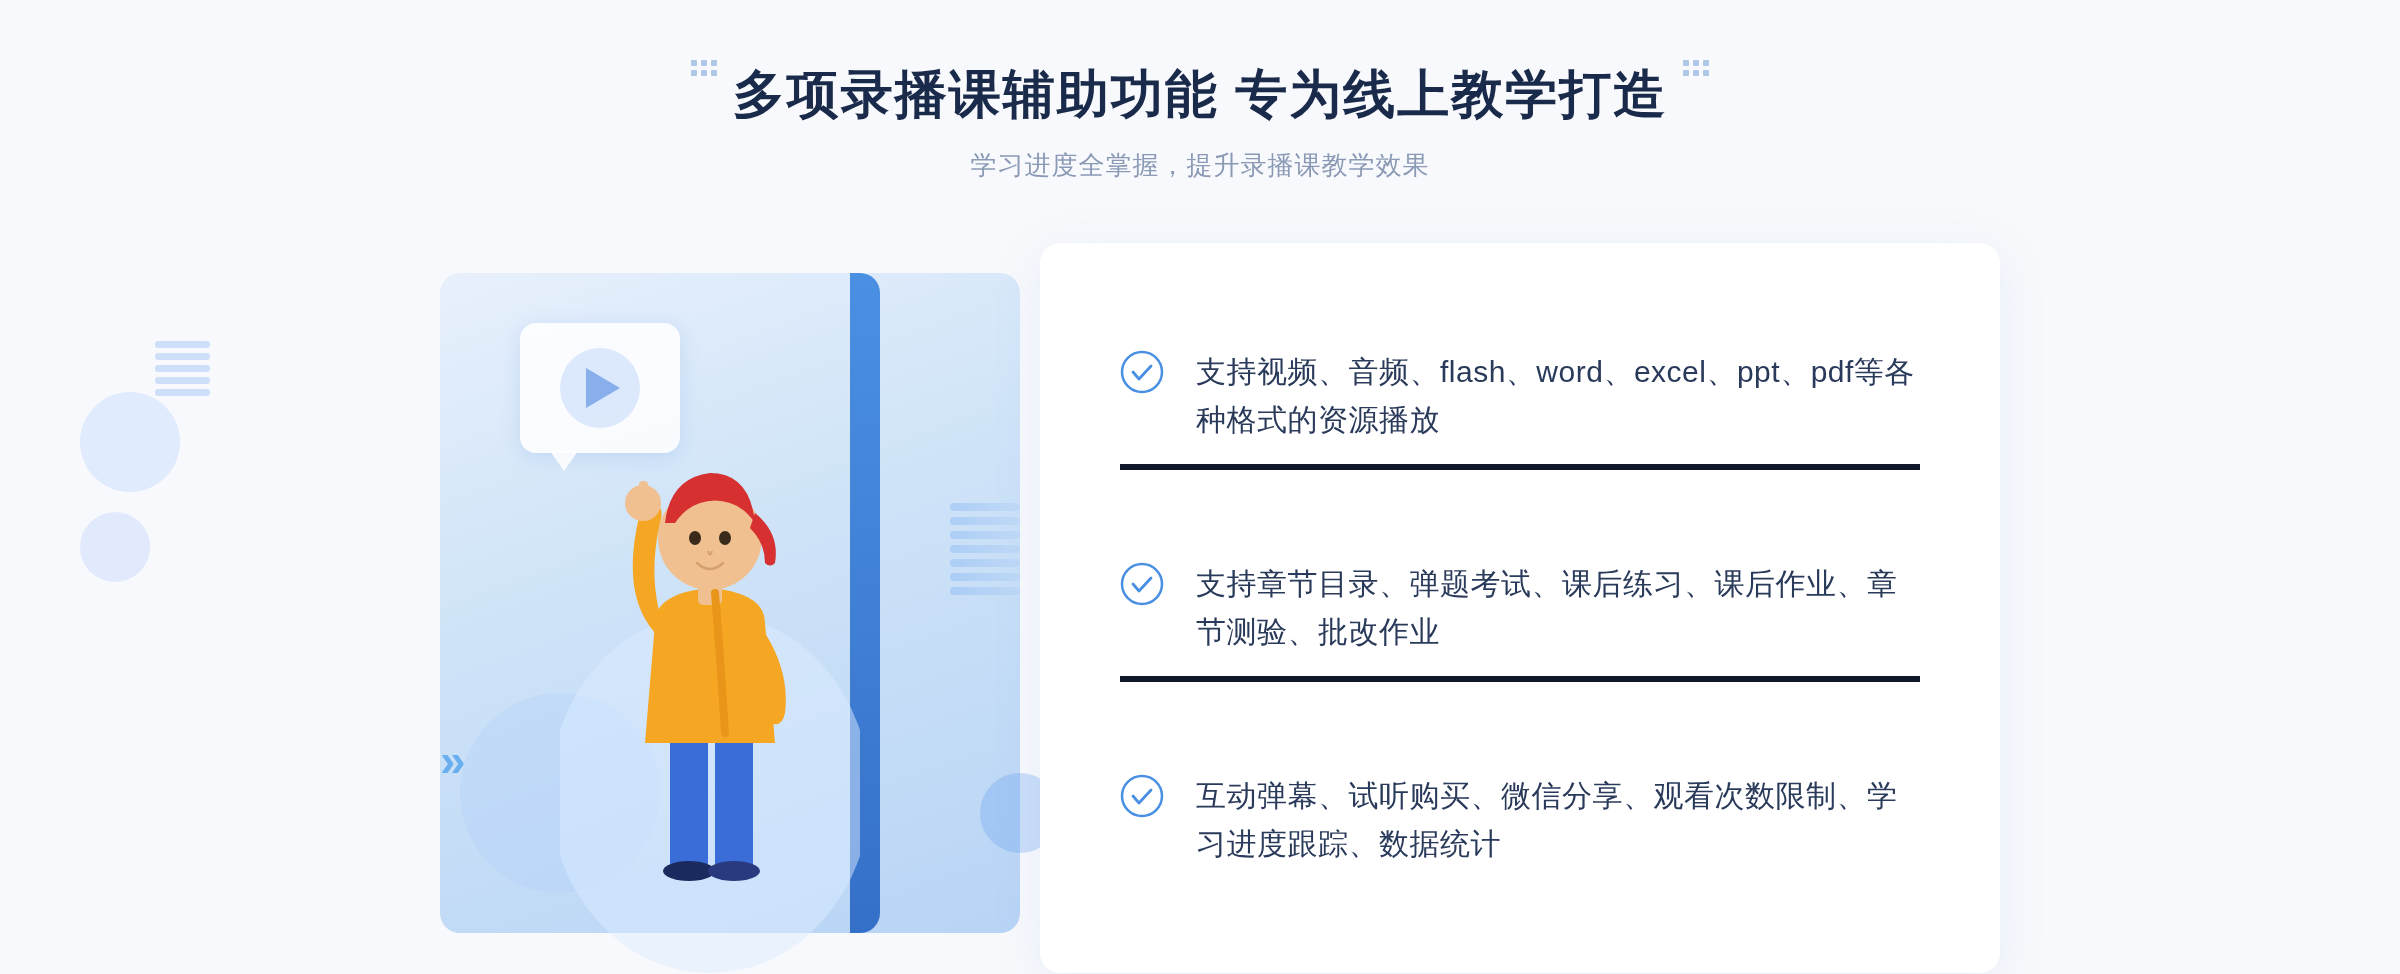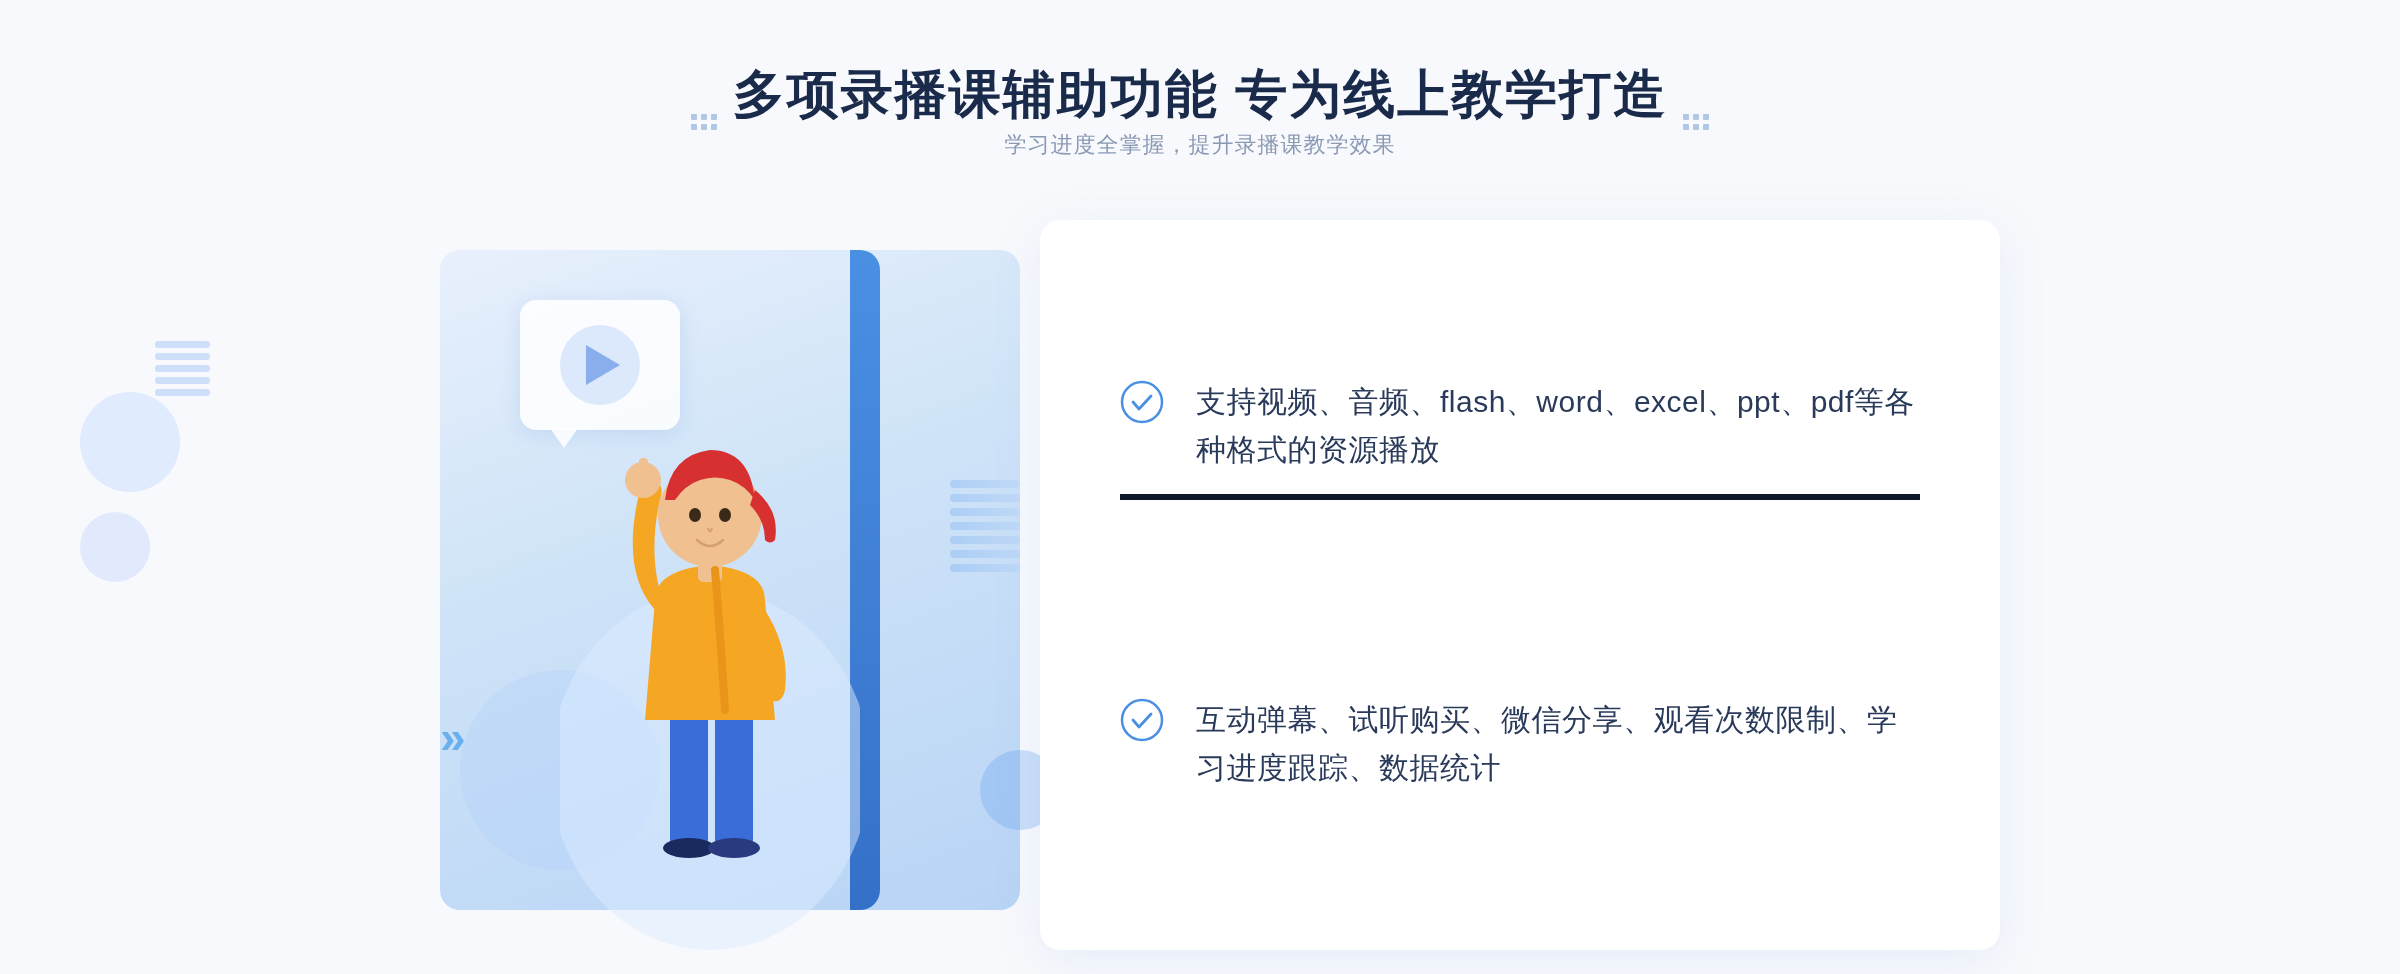--- a/index.html
+++ b/index.html
@@ -33,23 +33,24 @@
     
     .header-section {
       text-align: center;
       margin-bottom: 60px;
       position: relative;
       z-index: 2;
     }
 
     .header-title-row {
       display: flex;
-      align-items: flex-end;
+      align-items: flex-start;
       justify-content: center;
       gap: 16px;
+      margin-bottom: 18px;
     }
 
     .decoration-dots {
       display: grid;
       grid-template-columns: repeat(3, 6px);
       grid-template-rows: repeat(2, 6px);
       gap: 4px;
     }
 
     .decoration-dot {
@@ -60,21 +61,21 @@
     }
 
     .main-title {
       font-size: 52px;
       font-weight: 600;
       color: #1a2a4a;
       letter-spacing: 2px;
     }
 
     .sub-title {
-      font-size: 22px;
+      font-size: 26px;
       color: #8a9ab5;
       letter-spacing: 1px;
       font-weight: 400;
     }
 
     
     .main-content {
       display: flex;
       width: 1600px;
       height: 730px;
@@ -428,20 +429,29 @@
       <div class="feature-item">
         <div class="check-icon">
           <svg viewBox="0 0 44 44" xmlns="http://www.w3.org/2000/svg">
             <circle cx="22" cy="22" r="20" fill="none" stroke="#4a90e2" stroke-width="2.5"></circle>
             <polyline points="13,22 19,29 31,16" fill="none" stroke="#4a90e2" stroke-width="2.8" stroke-linecap="round" stroke-linejoin="round"></polyline>
           </svg>
         </div>
         <span class="feature-text">支持视频、音频、flash、word、excel、ppt、pdf等各种格式的资源播放</span>
       </div>
 
+      <div class="feature-item">
+        <div class="check-icon">
+          <svg viewBox="0 0 44 44" xmlns="http://www.w3.org/2000/svg">
+            <circle cx="22" cy="22" r="20" fill="none" stroke="#4a90e2" stroke-width="2.5"></circle>
+            <polyline points="13,22 19,29 31,16" fill="none" stroke="#4a90e2" stroke-width="2.8" stroke-linecap="round" stroke-linejoin="round"></polyline>
+          </svg>
+        </div>
+        <span class="feature-text">支持章节目录、弹题考试、课后练习、课后作业、章节测验、批改作业</span>
+      </div>
 
 
       <div class="feature-item">
         <div class="check-icon">
           <svg viewBox="0 0 44 44" xmlns="http://www.w3.org/2000/svg">
             <circle cx="22" cy="22" r="20" fill="none" stroke="#4a90e2" stroke-width="2.5"></circle>
             <polyline points="13,22 19,29 31,16" fill="none" stroke="#4a90e2" stroke-width="2.8" stroke-linecap="round" stroke-linejoin="round"></polyline>
           </svg>
         </div>
         <span class="feature-text">互动弹幕、试听购买、微信分享、观看次数限制、学习进度跟踪、数据统计</span>

